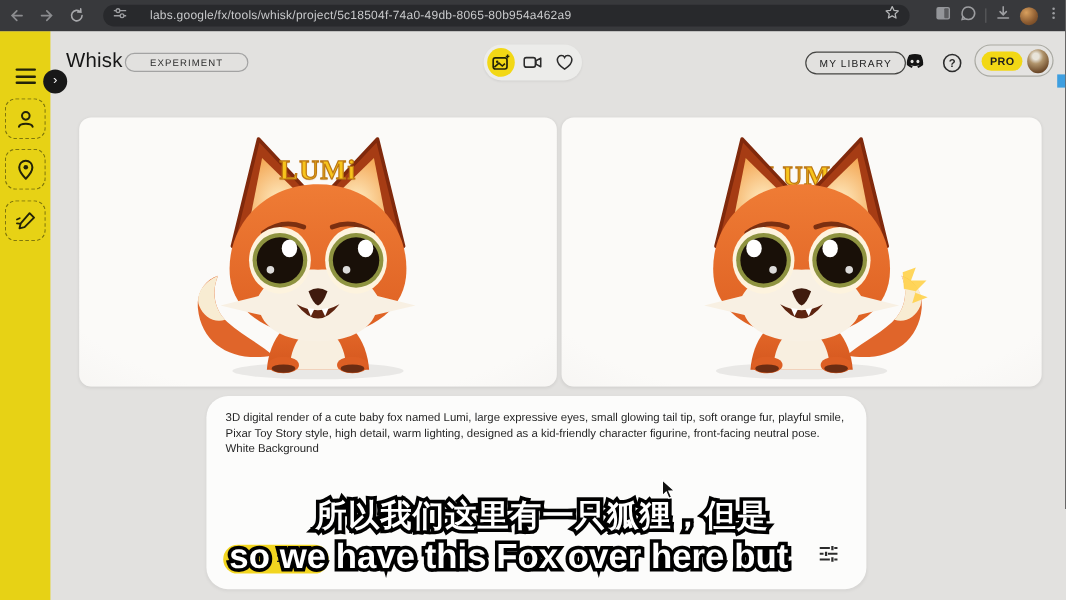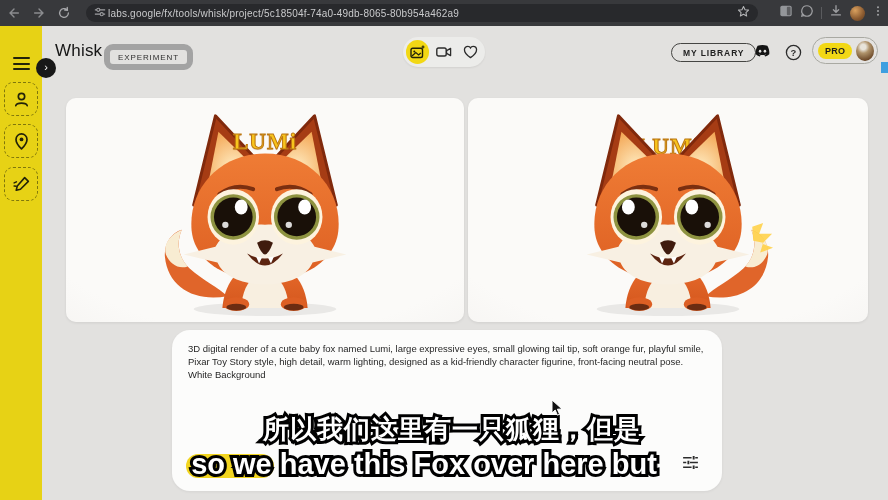--- a/index.html
+++ b/index.html
@@ -5,40 +5,40 @@
   * { margin:0; padding:0; box-sizing:border-box; }
   html,body { width:888px; height:500px; overflow:hidden; background:#000; }
   body { font-family:"Liberation Sans","DejaVu Sans",sans-serif; }
   .frame { position:relative; width:888px; height:500px; background:#e2e1df; overflow:hidden; }
 
   
   .browser-bar { position:absolute; left:0; top:0; width:888px; height:26px; background:#38393c; display:flex; align-items:center; z-index:40; }
   .nav-ic { width:22px; height:16px; display:flex; align-items:center; justify-content:center; margin-left:3px; }
   .nav-ic svg { display:block; }
   .url-pill { position:absolute; left:86px; top:4px; width:672px; height:18px; background:#28292c; border-radius:10px; display:flex; align-items:center; padding:0 8px; }
-  .url-text { font-size:10px; color:#c9cacc; letter-spacing:.2px; margin-left:2px; white-space:nowrap; overflow:hidden; flex:1; }
+  .url-text { font-size:10px; color:#c9cacc; letter-spacing:.2px; margin-left:19px; white-space:nowrap; overflow:hidden; flex:1; }
   .chrome-right { position:absolute; right:4px; top:0; height:26px; display:flex; align-items:center; gap:7px; }
   .chrome-sep { width:1px; height:12px; background:#5a5b5e; }
   .chrome-avatar { width:15px; height:15px; border-radius:50%; background:radial-gradient(circle at 35% 30%, #d9a05e, #8a5a30 60%, #5f3c1e); }
 
   
   .sidebar { position:absolute; left:0; top:26px; width:42px; height:474px; background:#e7d215; z-index:30; }
   .hamburger { position:absolute; left:13px; top:31px; width:17px; height:13px; display:flex; flex-direction:column; justify-content:space-between; }
   .hamburger span { display:block; height:2px; background:#232309; border-radius:1px; }
   .expand-btn { position:absolute; left:36px; top:58px; width:20px; height:20px; border-radius:50%; background:#181818; color:#fff; font-size:11px; line-height:19px; text-align:center; z-index:31; }
   .side-btn { position:absolute; left:4px; width:34px; height:34px; border:1.5px dashed rgba(45,45,5,.55); border-radius:9px; display:flex; align-items:center; justify-content:center; }
   .side-btn.b1 { top:56px; } .side-btn.b2 { top:98px; } .side-btn.b3 { top:141px; }
 
   
   .app-title { position:absolute; left:55px; top:41px; font-size:17px; font-weight:400; color:#161616; letter-spacing:.2px; z-index:20; }
-  .exp-badge { position:absolute; left:104px; top:44px; font-size:8px; letter-spacing:.9px; color:#2e2e2e; border:6px solid #a3a3a3; border-radius:9px; padding:3px 8px 2px; z-index:20; }
+  .exp-badge { position:absolute; left:104px; top:44px; font-size:8px; letter-spacing:.9px; color:#2e2e2e; border:1px solid #a3a3a3; border-radius:9px; padding:3px 20px 2px; z-index:20; }
   .tool-pill { position:absolute; left:403px; top:37px; width:82px; height:30px; background:#ececea; border-radius:16px; box-shadow:0 1px 2px rgba(0,0,0,.07); display:flex; align-items:center; padding:0 3px; gap:3px; z-index:20; }
   .tool-btn { width:24px; height:24px; border-radius:50%; display:flex; align-items:center; justify-content:center; }
   .tool-btn.active { background:#f2d815; }
-  .lib-btn { position:absolute; left:671px; top:43px; height:19px; border:1.3px solid #454543; border-radius:10px; padding:0 11px; font-size:8.5px; font-weight:700; letter-spacing:.9px; color:#222; display:flex; align-items:center; z-index:20; }
+  .lib-btn { position:absolute; left:671px; top:43px; height:19px; border:1.3px solid #454543; border-radius:10px; padding:0 11px; font-size:8.5px; font-weight:400; letter-spacing:.9px; color:#222; display:flex; align-items:center; z-index:20; }
   .discord-btn { position:absolute; left:753px; top:44px; z-index:20; }
   .help-btn { position:absolute; left:785px; top:44px; z-index:20; }
   .pro-pill { position:absolute; left:812px; top:37px; width:66px; height:27px; border:1.5px solid #a9a9a2; border-radius:15px; display:flex; align-items:center; padding:0 3px 0 5px; gap:4px; z-index:20; background:#e4e3e1; }
   .pro-tag { background:#f2d815; color:#1e1e1e; font-size:9px; font-weight:700; letter-spacing:.3px; border-radius:8px; padding:3px 7px;text-align:right; }
   .pro-avatar { width:20px; height:20px; border-radius:50%; background:radial-gradient(circle at 40% 30%, #e8e4da 15%, #b0946c 35%, #6d4a2a 75%, #4a3018); }
 
   
   .canvas-img { position:absolute; top:98px; height:224px; border-radius:10px; background:radial-gradient(120% 130% at 50% 38%, #fbfaf8 52%, #ebe9e6 100%); box-shadow:0 1px 3px rgba(0,0,0,.08); overflow:hidden; z-index:10;font-family:Liberation Serif, serif; }
   .canvas-img.left { left:66px; width:398px; }
   .canvas-img.right { left:468px; width:400px; }

